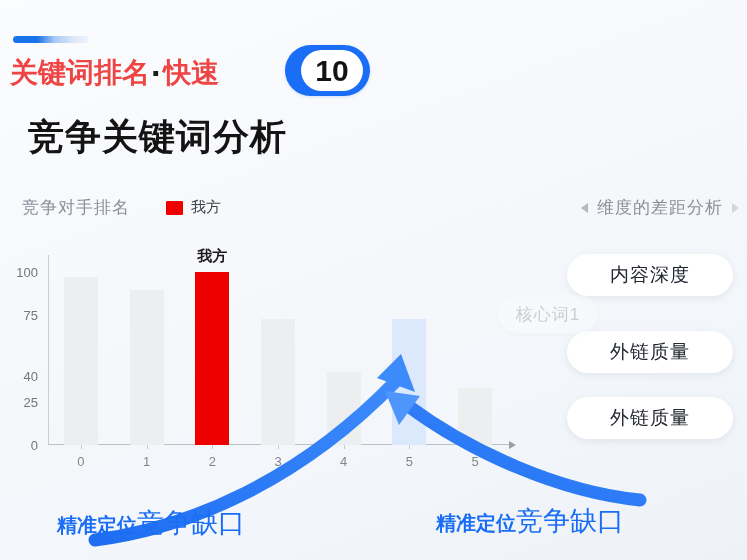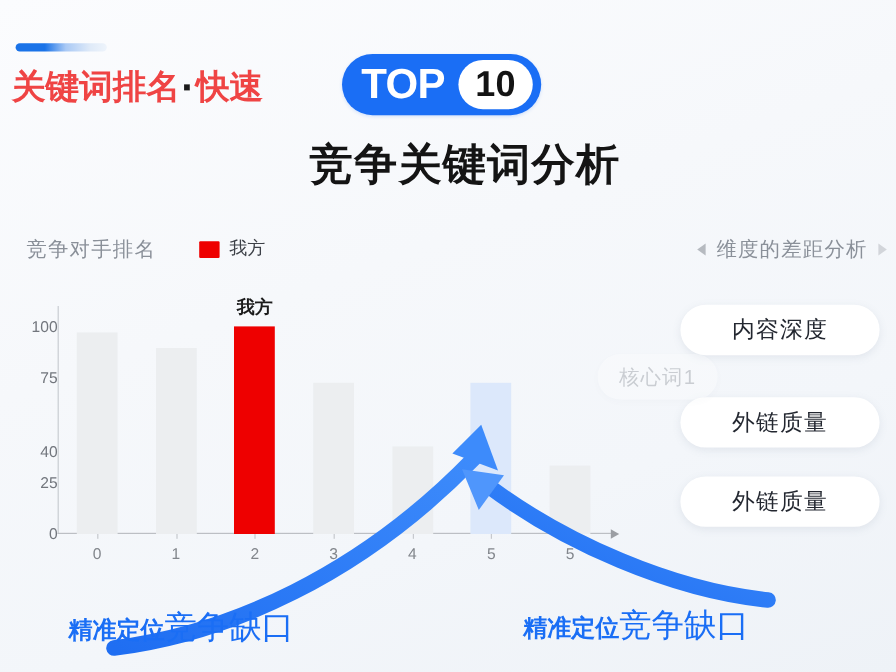--- a/index.html
+++ b/index.html
@@ -45,21 +45,21 @@
   .top-badge .num-pill {
     background: #ffffff; color: #131313;
     font-size: 30px; font-weight: 800;
     border-radius: 22px;
     height: 41px; min-width: 62px;
     display: flex; align-items: center; justify-content: center;
     line-height: 1;
   }
   .subtitle {
     position: absolute; left: 0; right: 0; top: 113px;
-    text-align: center;
+    text-align: left;
     font-size: 36px; font-weight: 700; color: #141414;
     letter-spacing: 1px;
     padding-left: 28px;
   }
 
   
   .chart-head {
     position: absolute; left: 22px; top: 196px;
     display: flex; align-items: center; gap: 36px;
   }
@@ -87,21 +87,21 @@
     height: 1px; background: #bcbfc4;
   }
   .x-axis-arrow {
     position: absolute; left: 461px; bottom: -4px;
     width: 0; height: 0;
     border-left: 7px solid #9b9ea3;
     border-top: 4.5px solid transparent;
     border-bottom: 4.5px solid transparent;
   }
   .ytick {
-    position: absolute; right: 100%; 
+    position: absolute; right: 100%; margin-right: 10px;
     font-size: 13px; color: #72767d;
     transform: translateY(-50%);
     white-space: nowrap;
   }
   .bar {
     position: absolute; bottom: 0;
     background: #eceef0;
   }
   .bar.mine { background: #ee0000; }
   .bar.ghost { background: #dce8fb; }
@@ -173,21 +173,20 @@
 
 <div class="accent-bar"></div>
 
 <div class="title-row">
   <span class="title-main">关键词排名</span>
   <span class="title-dot">·</span>
   <span class="title-main">快速</span>
 </div>
 
 <div class="top-badge">
-  <span class="top-word">TOP</span>
   <span class="num-pill">10</span>
 </div>
 
 <div class="subtitle">竞争关键词分析</div>
 
 <div class="chart-head">
   <span class="sec-title">竞争对手排名</span>
   <span class="legend">
     <span class="swatch"></span>
     <span class="lbl">我方</span>

